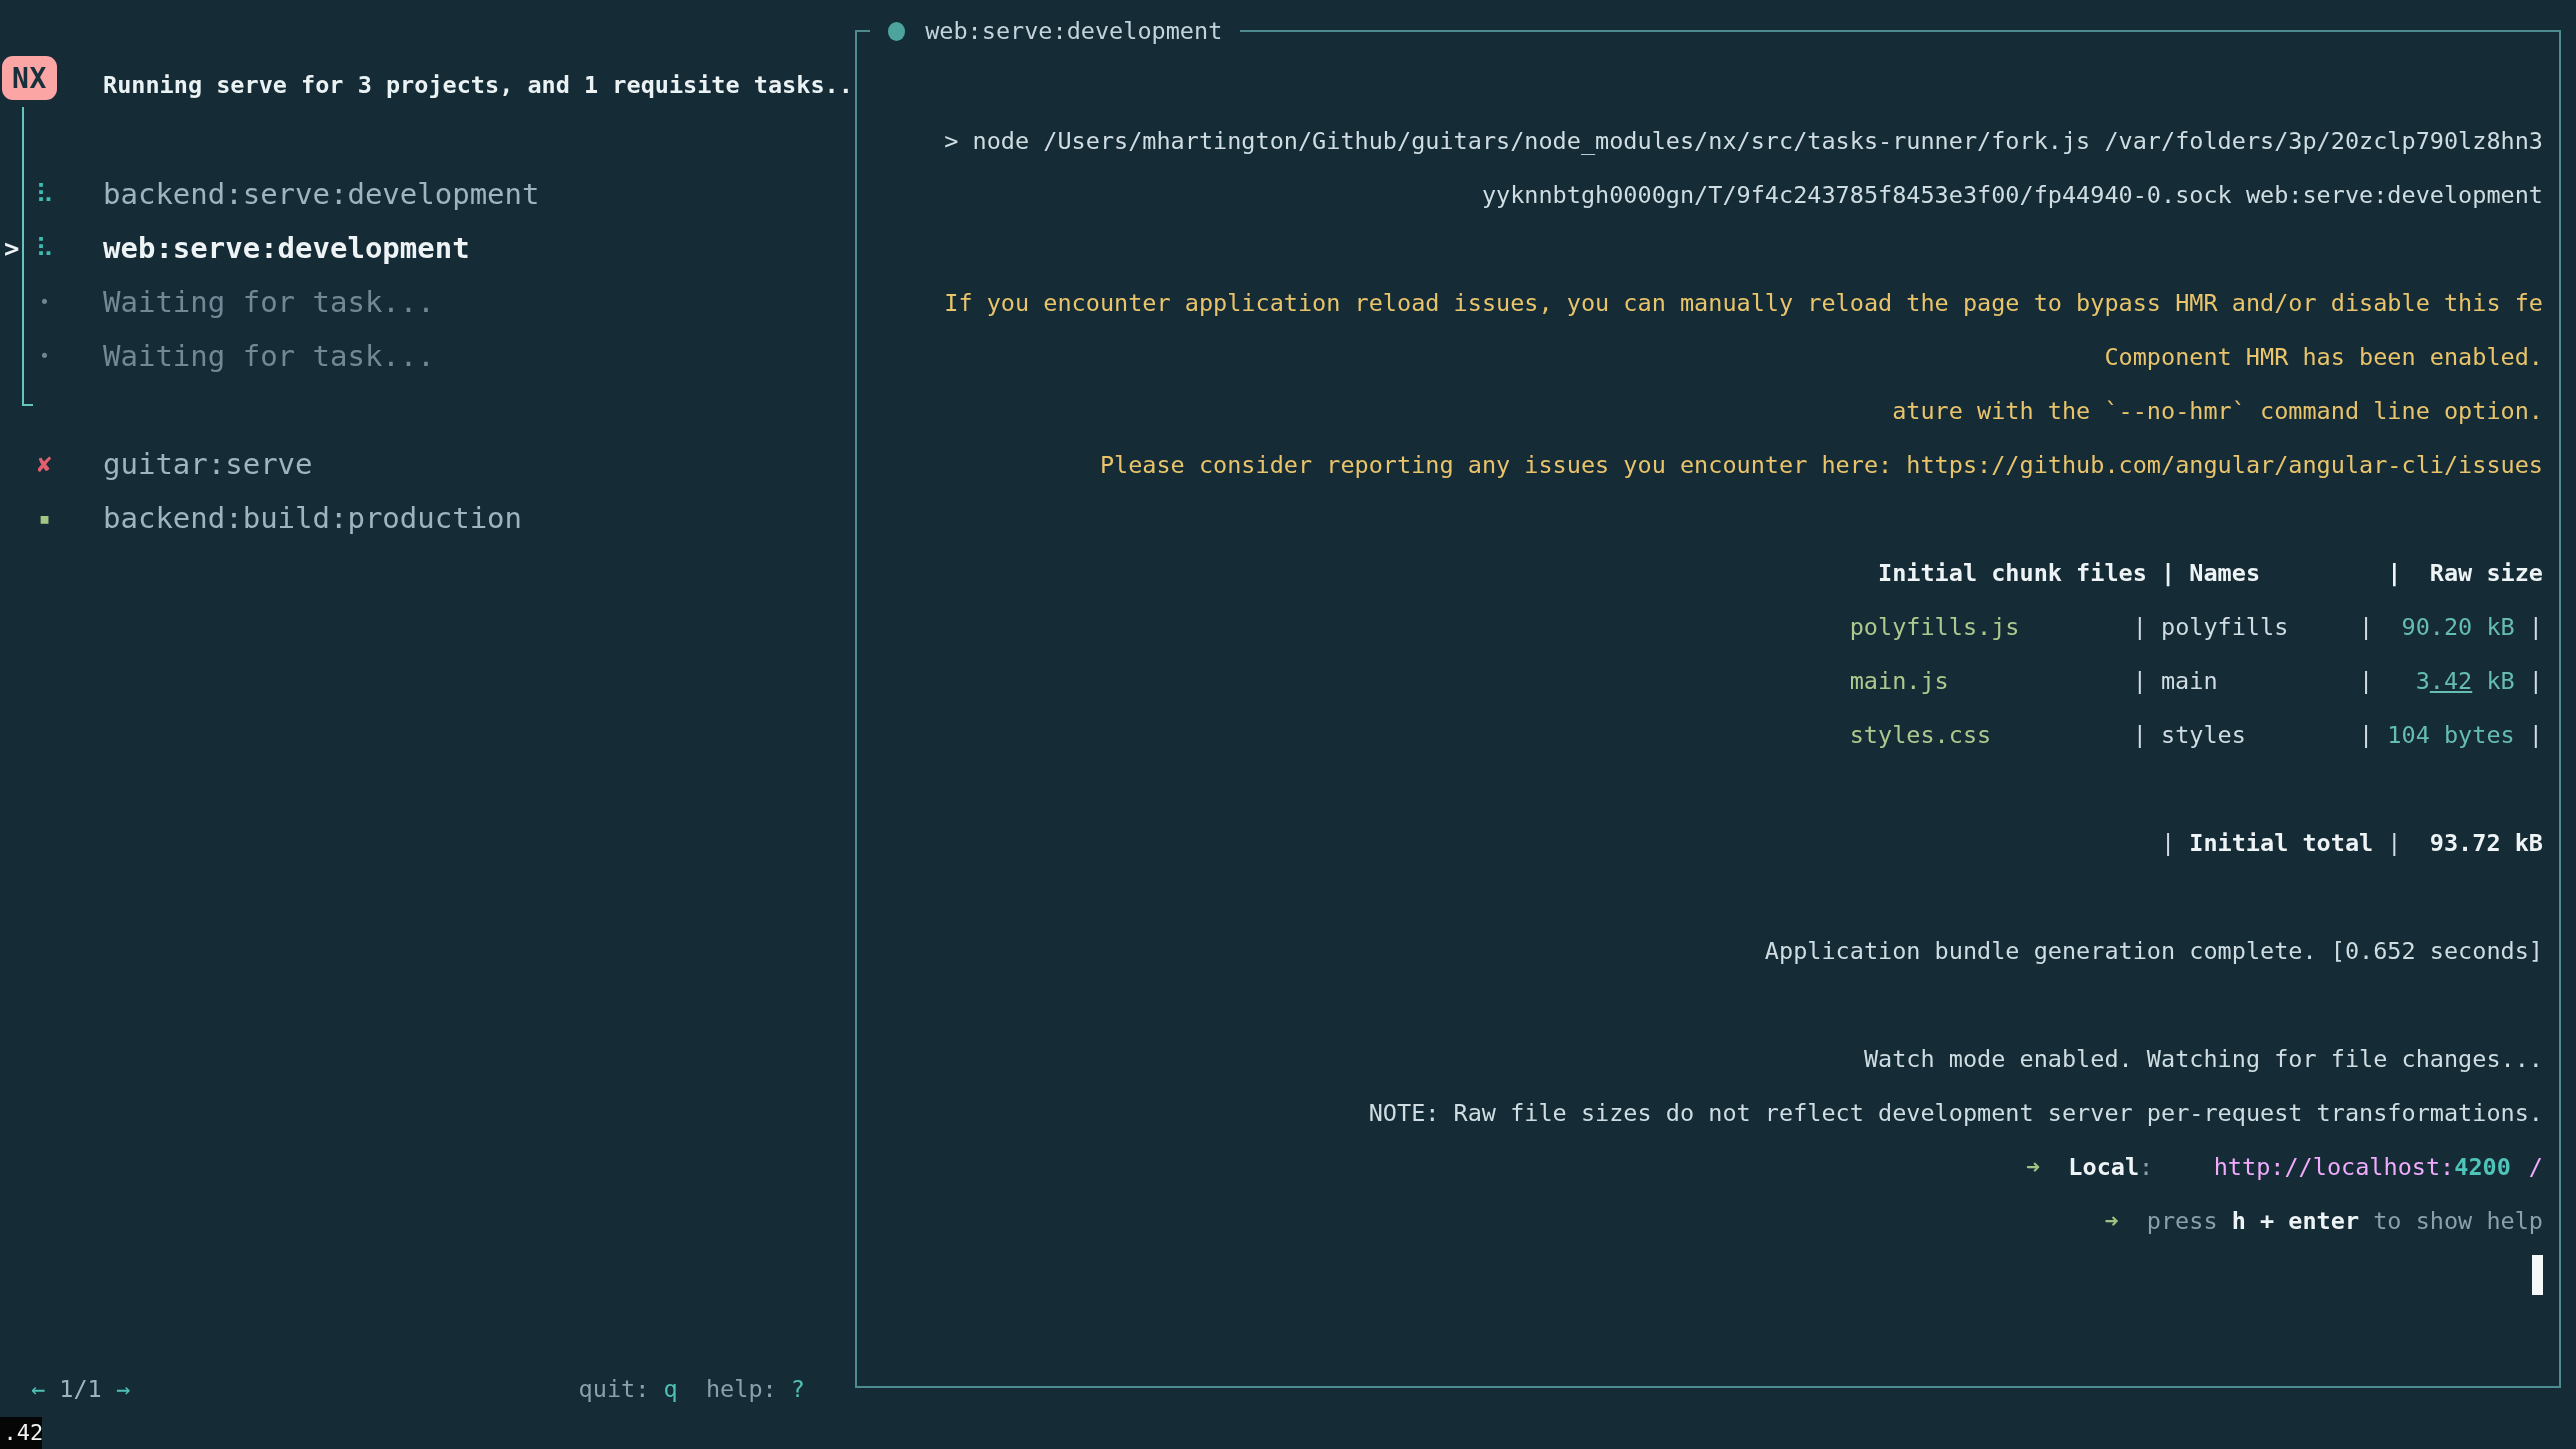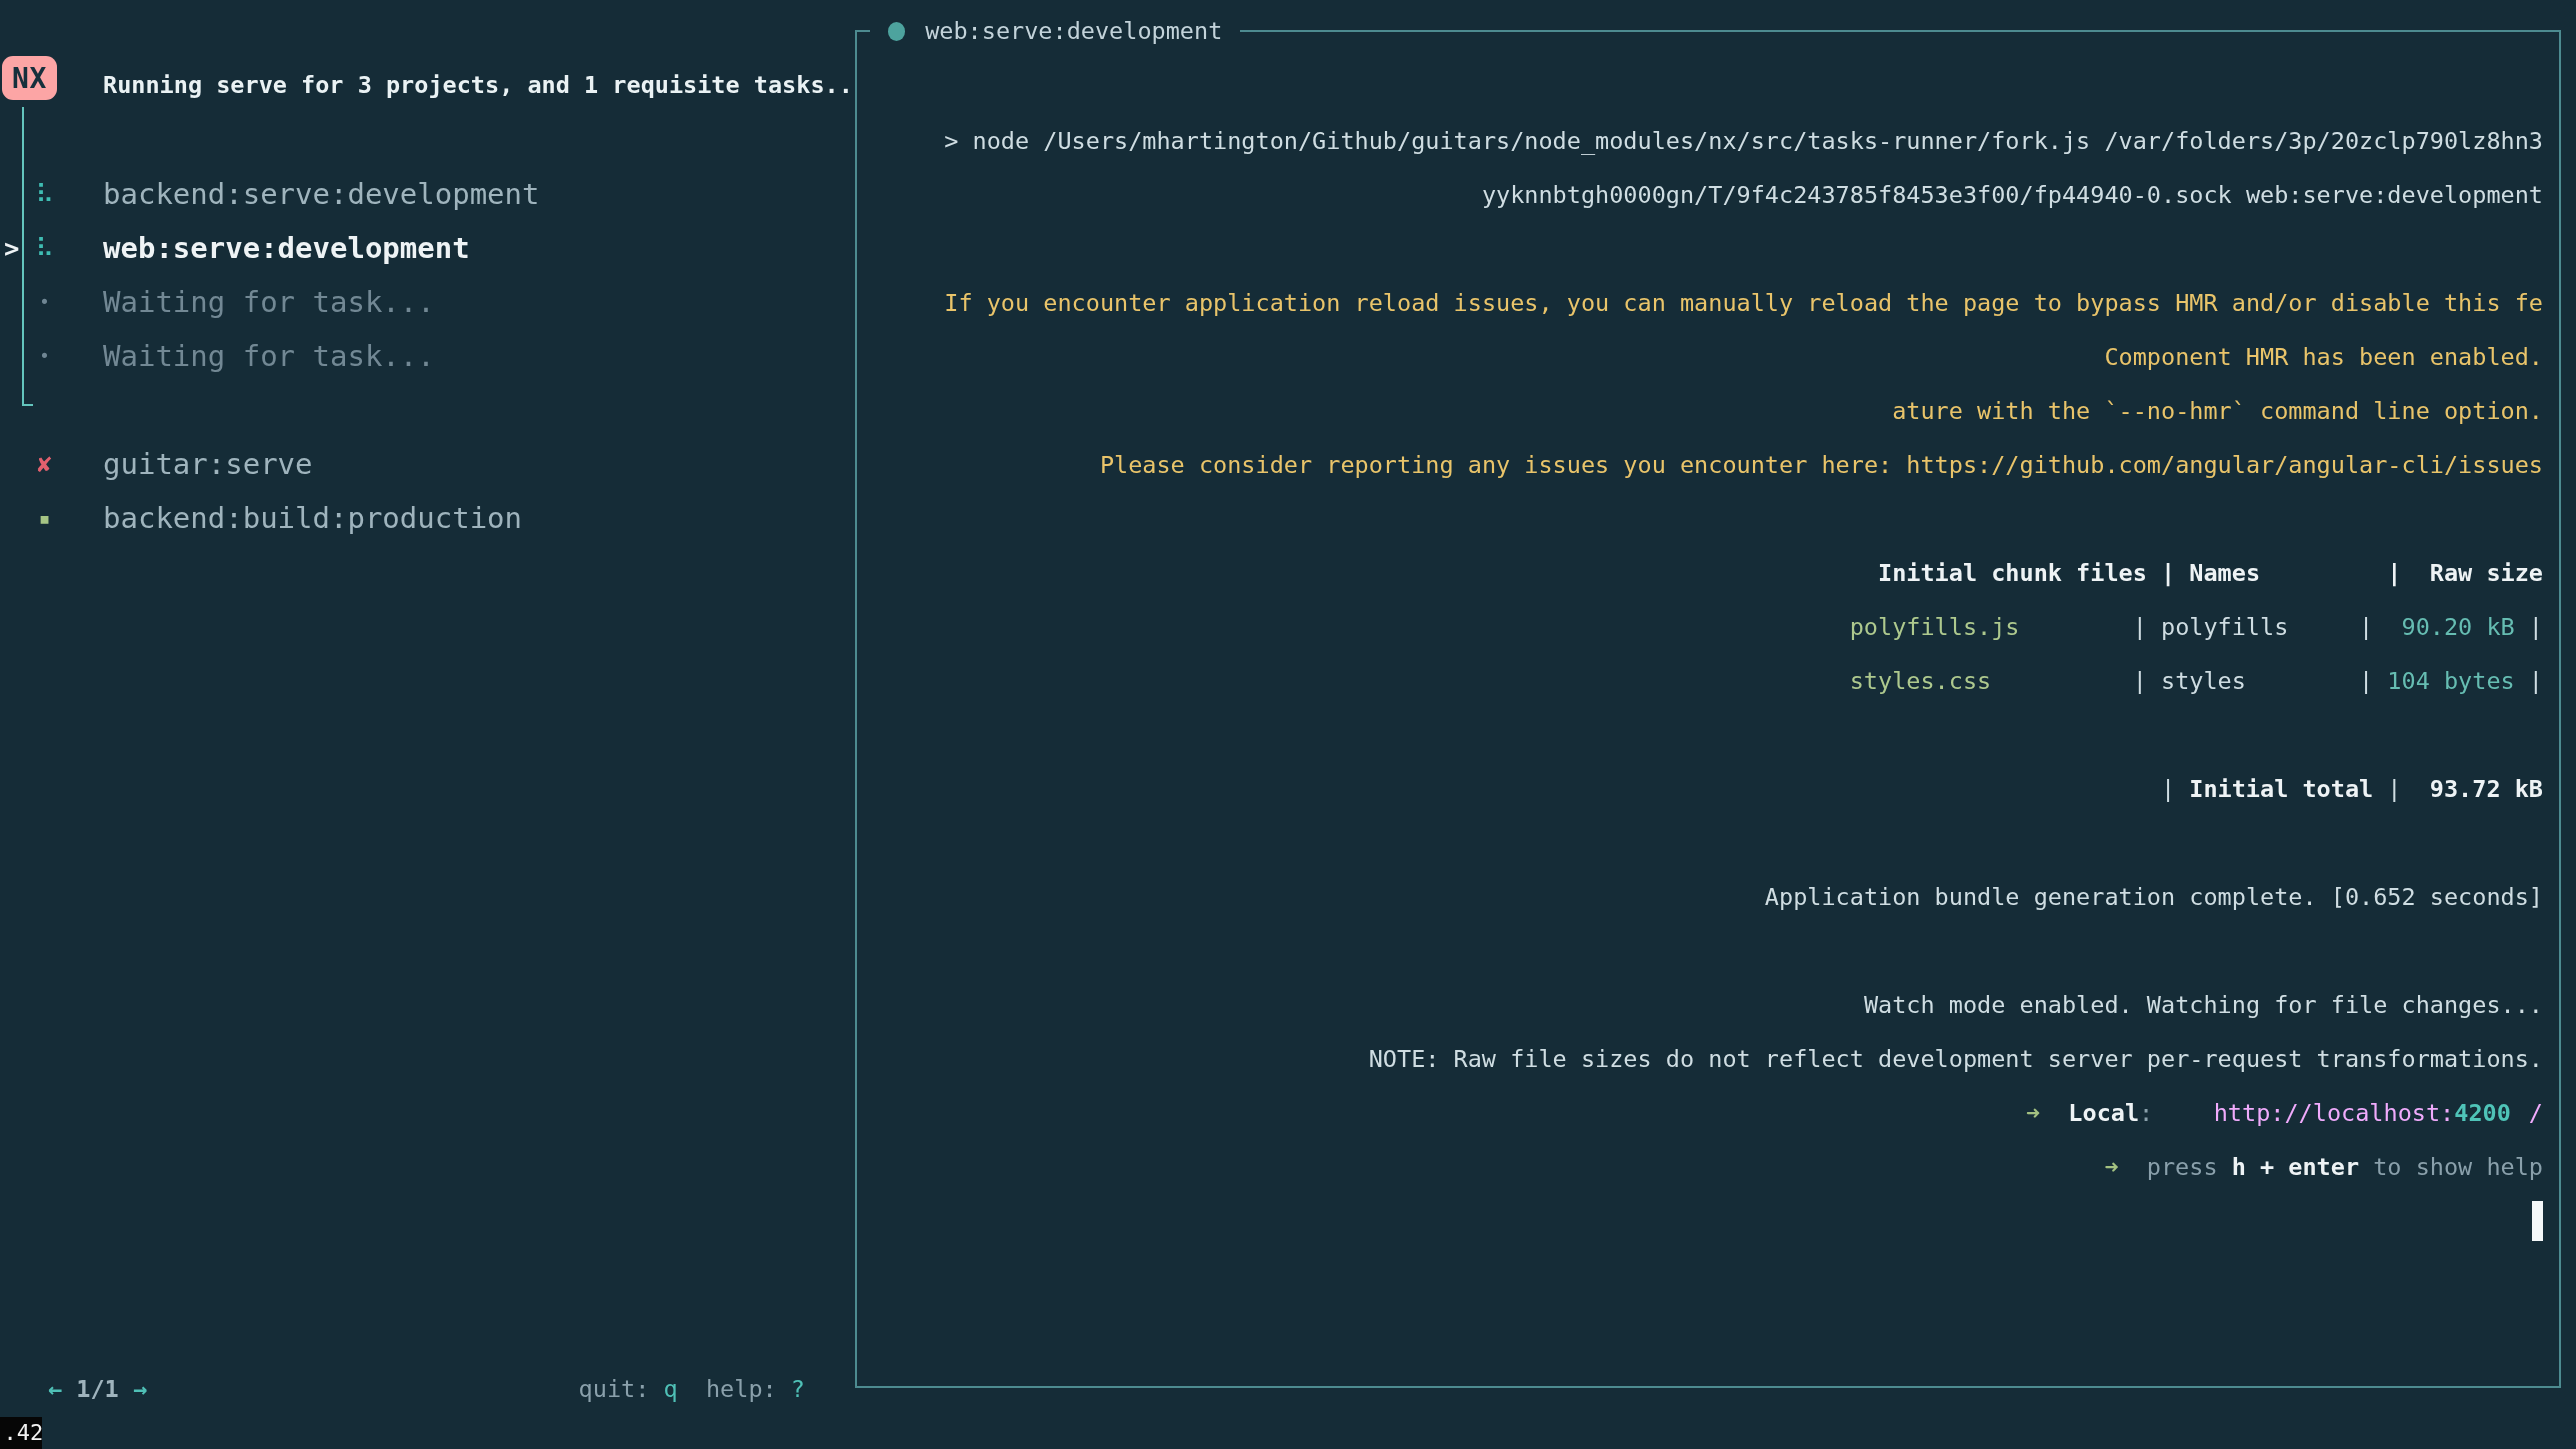--- a/index.html
+++ b/index.html
@@ -36,22 +36,22 @@
   .icon-dot{color:#6f8693;font-size:17.4px;}
   .icon-cross{color:#e2606e;font-size:24px;font-weight:bold;}
   .icon-square{color:#a5c585;font-size:20px;}
   .task-label{
     position:absolute;left:103px;top:0;height:54px;line-height:54px;
     font-size:29px;white-space:pre;color:#9fb4bd;
   }
   .task-label.active{color:#eef3f5;font-weight:bold;}
   .task-label.waiting{color:#728894;}
   .pager{
-    position:absolute;left:48px;top:1375px;height:29.5px;line-height:29.5px;
-    font-size:23.5px;white-space:pre;color:#9fb4bd;font-weight:bold;
+    position:absolute;left:31px;top:1375px;height:29.5px;line-height:29.5px;
+    font-size:23.5px;white-space:pre;color:#9fb4bd;
   }
   .pager .arrow{color:#4fc0b6;}
   .keys{
     position:absolute;left:470px;top:1375px;width:335px;height:29.5px;line-height:29.5px;
     font-size:23.5px;white-space:pre;text-align:right;color:#8aa0ab;
   }
   .keys .key{color:#4fc0b6;}
   .overlay-42{
     position:absolute;left:0;top:1417px;width:42px;height:32px;line-height:32px;
     background:#060606;color:#f2f2f2;font-size:22px;padding-left:3.4px;box-sizing:border-box;
@@ -137,20 +137,21 @@
       <div class="term-line"><span class="">&gt; node /Users/mhartington/Github/guitars/node_modules/nx/src/tasks-runner/fork.js /var/folders/3p/20zclp790lz8hn3</span></div>
       <div class="term-line"><span class="">yyknnbtgh0000gn/T/9f4c243785f8453e3f00/fp44940-0.sock web:serve:development</span></div>
       <div class="term-line"></div>
       <div class="term-line"><span class="s-yellow">If you encounter application reload issues, you can manually reload the page to bypass HMR and/or disable this fe</span></div>
       <div class="term-line"><span class="s-yellow">Component HMR has been enabled.</span></div>
       <div class="term-line"><span class="s-yellow">ature with the `--no-hmr` command line option.</span></div>
       <div class="term-line"><span class="s-yellow">Please consider reporting any issues you encounter here: https://github.com/angular/angular-cli/issues</span></div>
       <div class="term-line"></div>
       <div class="term-line"><span class="s-white">Initial chunk files | Names         |  Raw size</span></div>
       <div class="term-line"><span class="s-green">polyfills.js</span><span class="">        | </span><span class="">polyfills</span><span class="">     |</span><span class="s-teal">  90.20 kB</span><span class=""> |</span></div>
+      <div class="term-line"><span class="s-green">main.js</span><span class="">             | </span><span class="">main</span><span class="">          |</span><span class="s-teal">   3</span><span class="s-teal s-u">.42</span><span class="s-teal"> kB</span><span class=""> |</span></div>
       <div class="term-line"><span class="s-green">styles.css</span><span class="">          | </span><span class="">styles</span><span class="">        |</span><span class="s-teal"> 104 bytes</span><span class=""> |</span></div>
       <div class="term-line"></div>
       <div class="term-line"><span class="">                    | </span><span class="s-white">Initial total</span><span class=""> |</span><span class="s-white">  93.72 kB</span></div>
       <div class="term-line"></div>
       <div class="term-line"><span class="">Application bundle generation complete. [0.652 seconds]</span></div>
       <div class="term-line"></div>
       <div class="term-line"><span class="">Watch mode enabled. Watching for file changes...</span></div>
       <div class="term-line"><span class="">NOTE: Raw file sizes do not reflect development server per-request transformations.</span></div>
       <div class="term-line"><span class="">  </span><span class="s-arrow">➜</span><span class="">  </span><span class="s-white">Local</span><span class="s-dim">:</span><span class="">   </span><span class="s-link">http://localhost:</span><span class="s-linkb">4200</span><span class="s-link">/</span></div>
       <div class="term-line"><span class="">  </span><span class="s-arrow">➜</span><span class="">  </span><span class="s-dim">press </span><span class="s-white">h + enter</span><span class="s-dim"> to show help</span></div>

